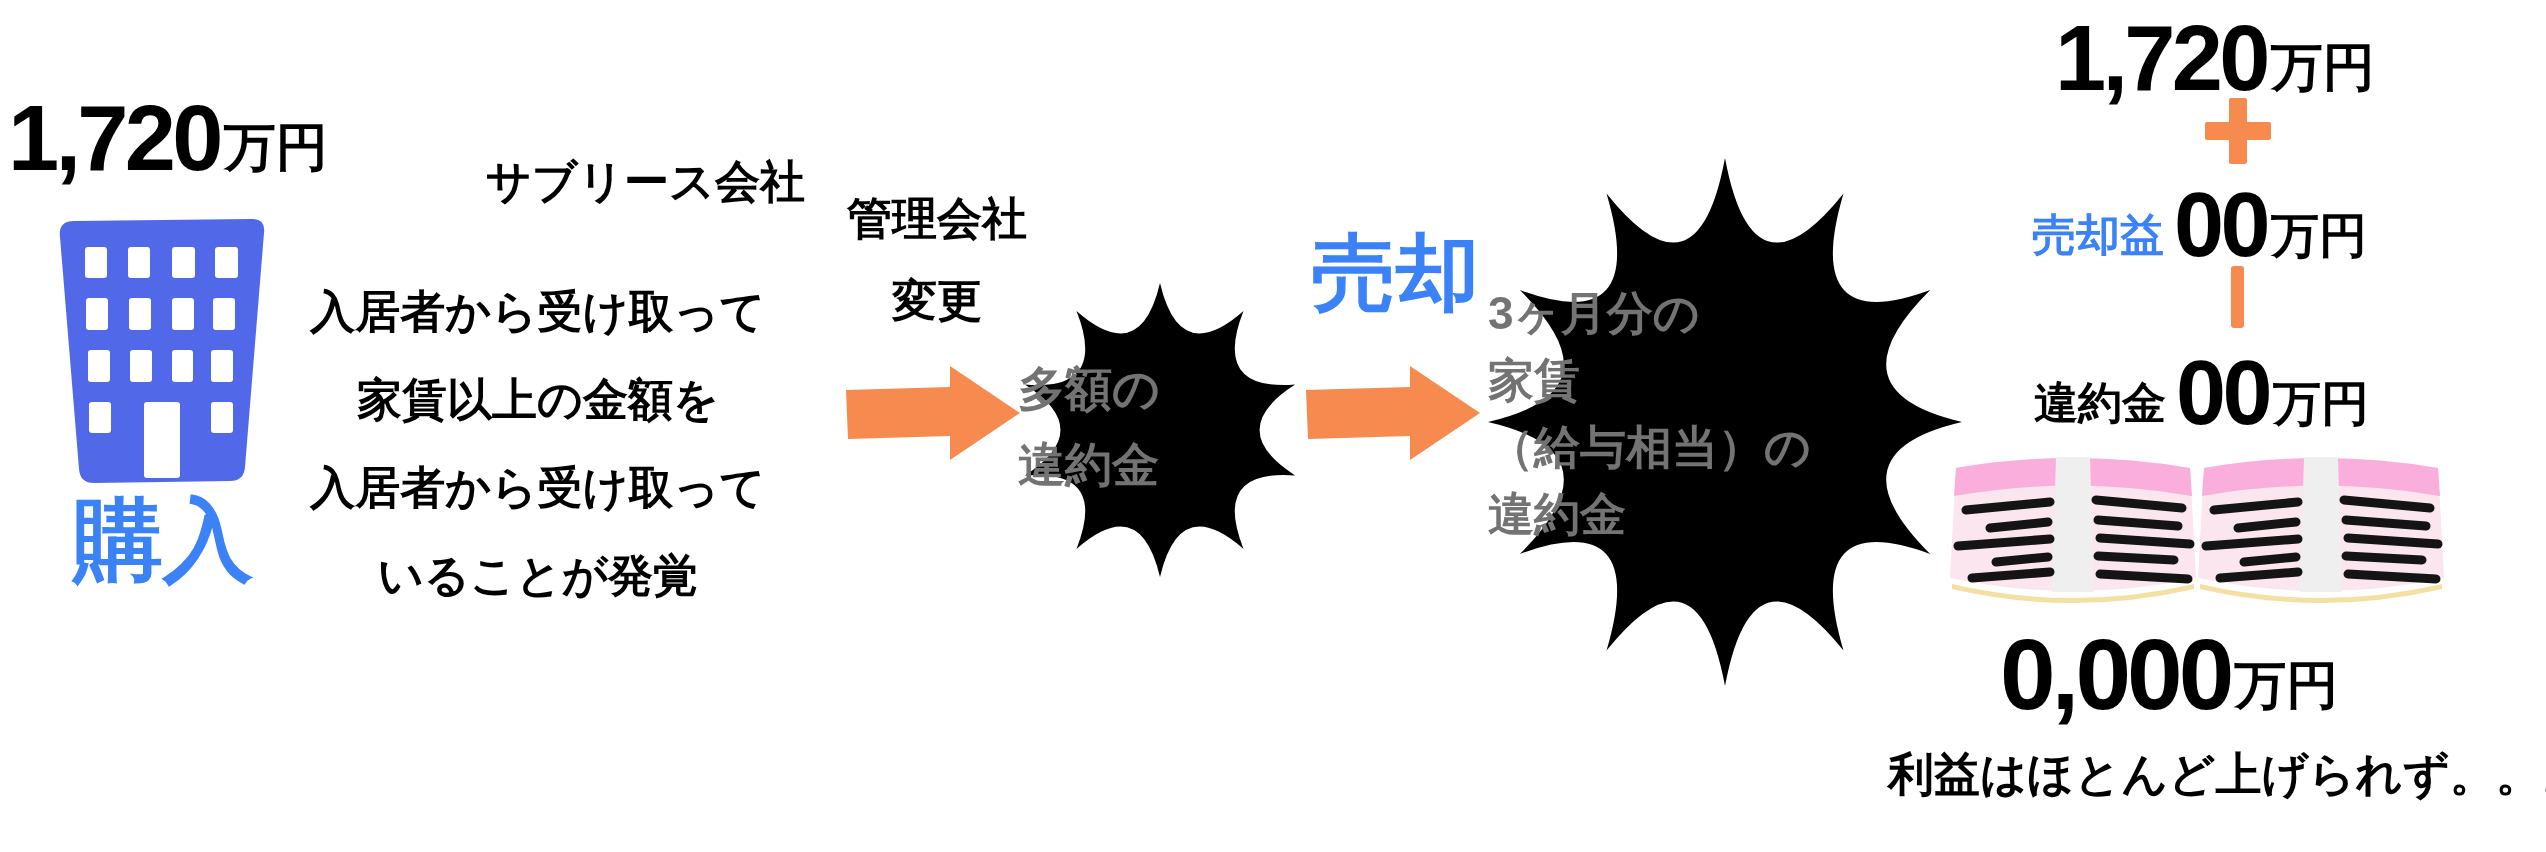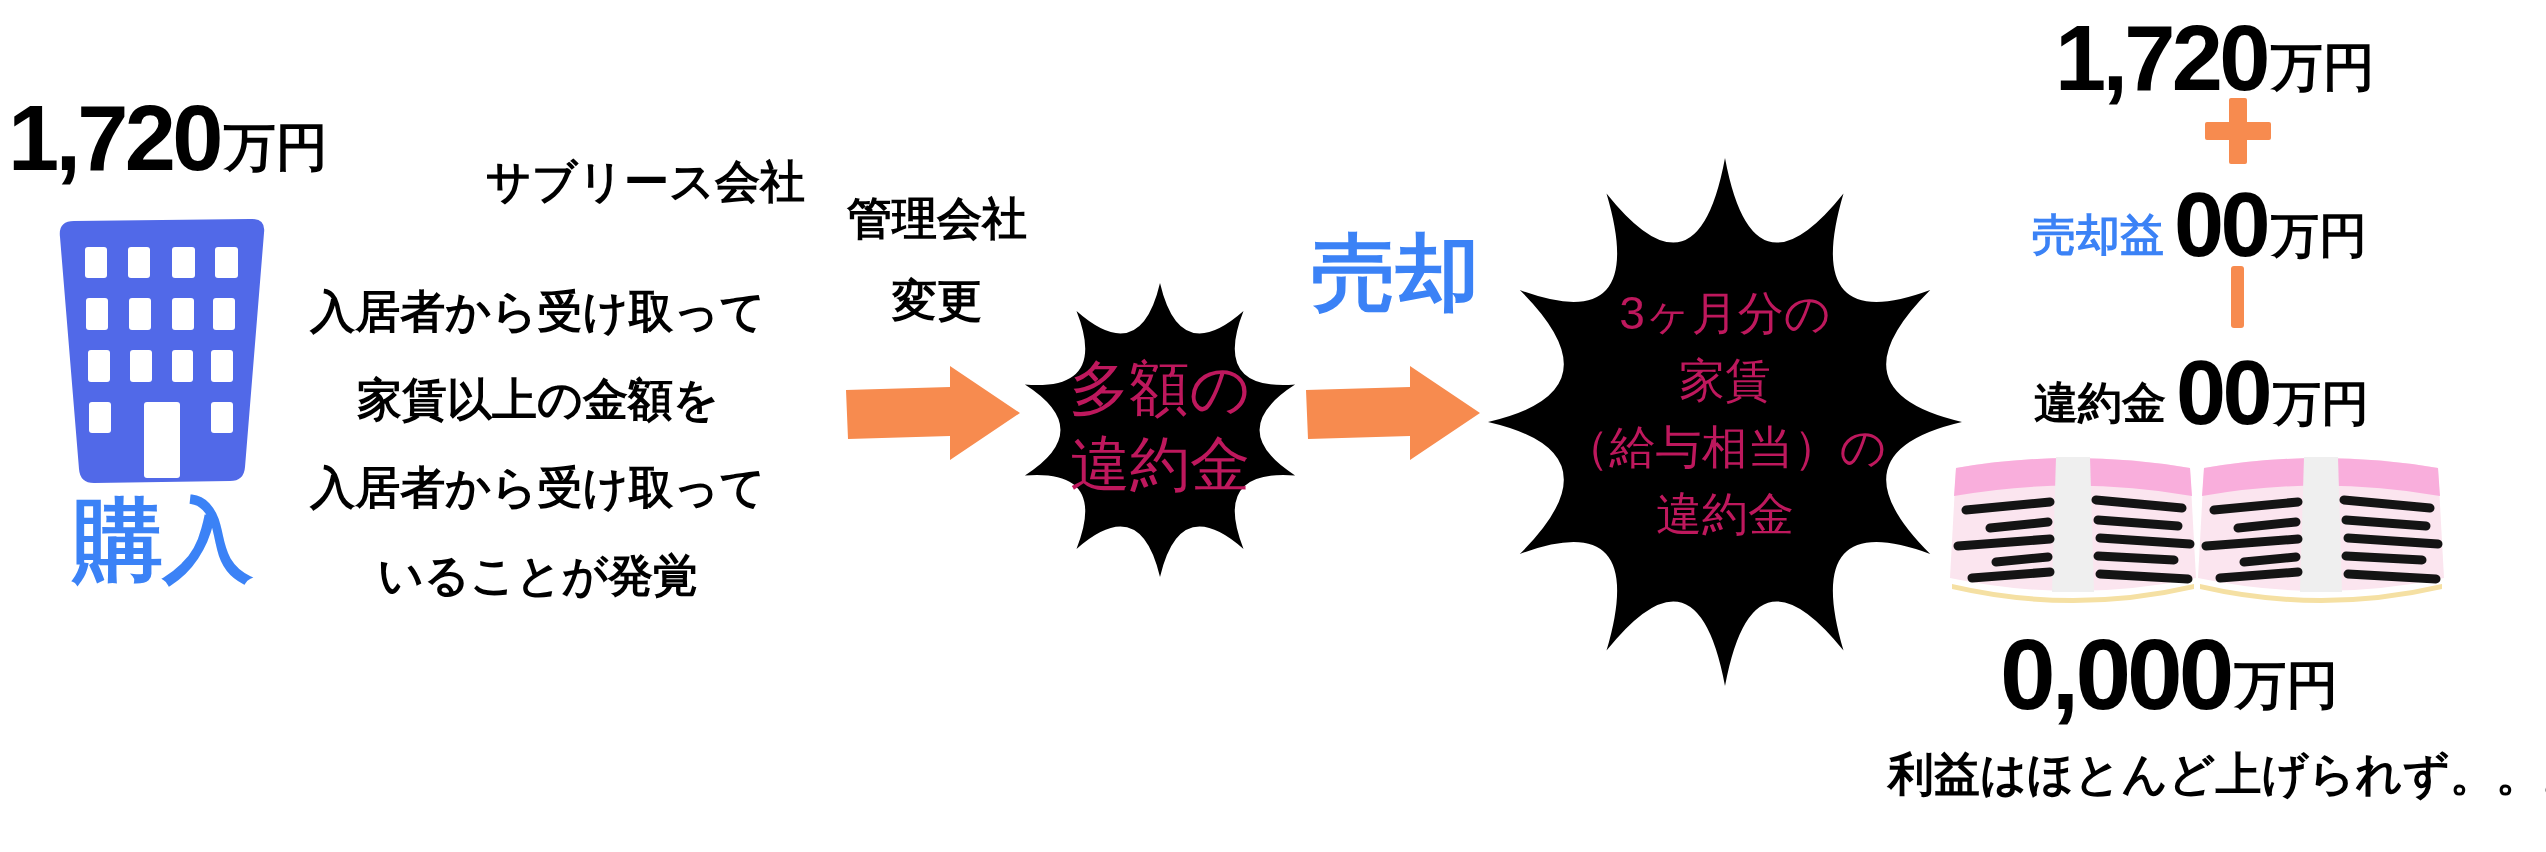--- a/index.html
+++ b/index.html
@@ -25,23 +25,23 @@
     letter-spacing: -0.04em;
     line-height: 1;
   }
   .unit { font-weight: 700; letter-spacing: 0; }
   .orange { color: #3b82f6; }
   .center { text-align: center; }
   .row { display: flex; align-items: flex-end; }
   .burst-text {
     position: absolute;
     left: 0; right: 0;
-    color: #be185d;
-    text-align: center;
-    font-weight: 400;
+    color: #737373;
+    text-align: left;
+    font-weight: 700;
   }
   .minus-bar {
     background: #F78B4F;
     border-radius: 3px;
   }
   .lines div { white-space: nowrap; }
 </style>
 </head>
 <body>
 
@@ -89,21 +89,21 @@
   </div>
 
   <svg class="abs" style="left:846px; top:364px;" width="174" height="98" viewBox="0 0 174 98">
     <polygon points="0,26 104,23 104,2 174,49 104,96 104,72 2,75" fill="#F78B4F"></polygon>
   </svg>
 
   <div class="abs" style="left:1018px; top:283px; width:284px; height:294px;">
     <svg width="284" height="294" viewBox="0 0 284 294">
       <path d="M142 0 Q161.8 84.2 225.5 28.1 Q193.8 108.2 277.1 101.6 Q206 147 277.1 192.4 Q193.8 185.8 225.5 265.9 Q161.8 209.8 142 294 Q122.2 209.8 58.5 265.9 Q90.2 185.8 6.9 192.4 Q78 147 6.9 101.6 Q90.2 108.2 58.5 28.1 Q122.2 84.2 142 0 Z" fill="#000000"></path>
     </svg>
-    <div class="burst-text lines" style="top:68px; font-size:60px; line-height:76px;">
+    <div class="burst-text lines" style="top:68px; font-size:47px; line-height:76px;">
       <div>多額の</div>
       <div>違約金</div>
     </div>
   </div>
 
   <div class="abs jp orange center" style="left:1298px; top:232px; width:195px; font-size:84px; font-weight:700;">売却</div>
 
   <svg class="abs" style="left:1306px; top:364px;" width="174" height="98" viewBox="0 0 174 98">
     <polygon points="0,26 104,23 104,2 174,49 104,96 104,72 2,75" fill="#F78B4F"></polygon>
   </svg>

